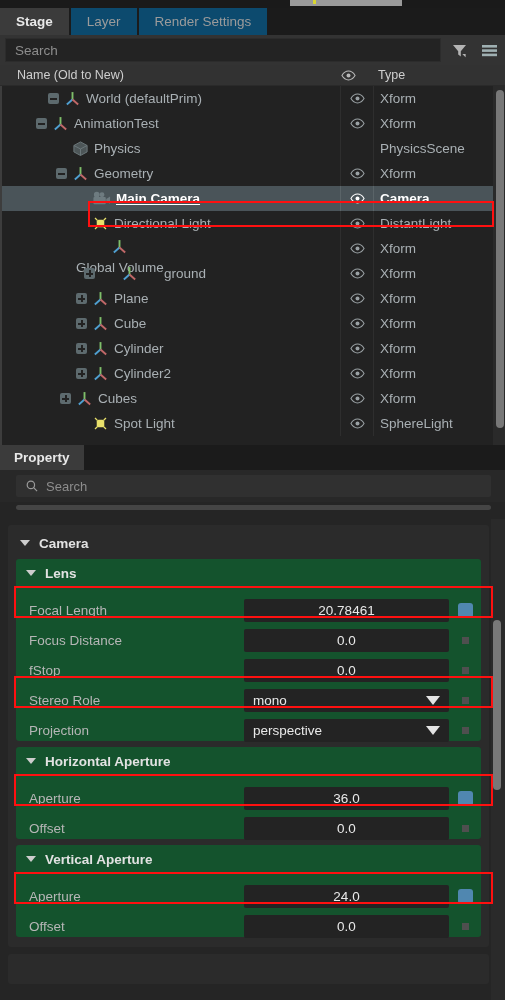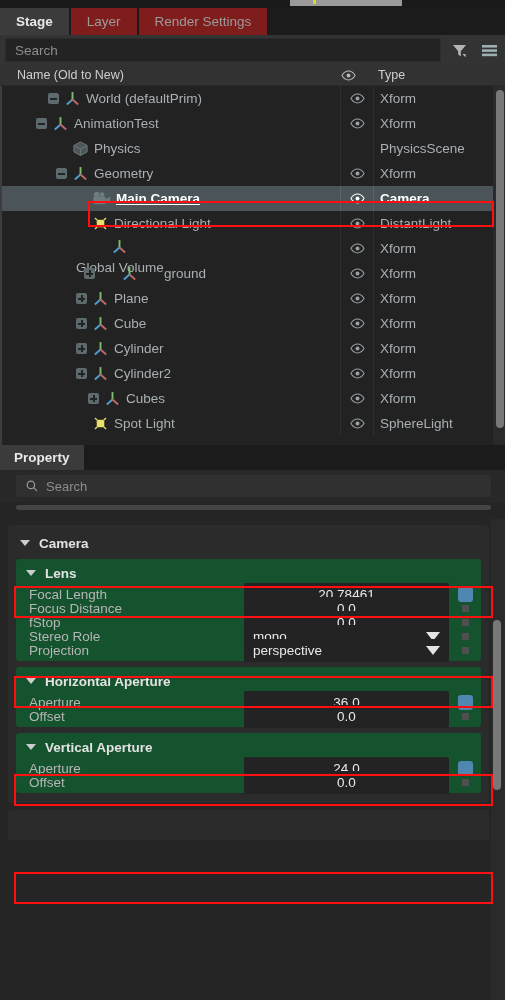--- a/index.html
+++ b/index.html
@@ -16,21 +16,21 @@
   .top-sliver .chip{ position:absolute; top:0; height:6px; background:#9a9a9a; }
   .top-sliver .chip.a{ left:338px; width:64px; }
   .top-sliver .chip.b{ left:290px; width:48px; background:#9a9a9a; }
   .top-sliver .tick{ position:absolute; left:313px; top:0; width:3px; height:4px; background:#d8d630; }
 
   
   .stage-panel{ position:absolute; left:0; top:8px; width:505px; height:437px; background:#252525; }
 
   .tabbar{ position:relative; height:27px; background:#1b1b1b; display:flex; align-items:flex-end; }
   .tab{ height:27px; display:flex; align-items:center; padding:0 16px; font-size:13.5px;
-        color:#9b9b9b; background:#7f1d1d; margin-right:2px; white-space:nowrap; }
+        color:#9b9b9b; background:#0c4a6e; margin-right:2px; white-space:nowrap; }
   .tab.active{ background:#3b3b3b; color:#e8e8e8; font-weight:bold;align-items:center; }
 
   .searchrow{ position:relative; height:30px; background:#333333; padding:3px 4px 3px 5px;
               display:flex; align-items:center; gap:6px; }
   .searchbox{ flex:1; height:24px; background:#232323; border:1px solid #2c2c2c;
               display:flex; align-items:center; padding:0 9px; font-size:13.5px; color:#8d8d8d; }
   .ibtn{ width:24px; height:24px; display:flex; align-items:center; justify-content:center; }
 
   .col-head{ height:21px; background:#323232; display:flex; align-items:center;
              font-size:12.5px; color:#cfcfcf; position:relative; border-bottom:1px solid #2a2a2a; }
@@ -76,21 +76,21 @@
               padding:6px 16px 0 8px; overflow:hidden; }
   .group{ background:#2b2b2b; border-radius:3px; padding:4px 0 4px 0; }
   .grp-hdr{ height:28px; display:flex; align-items:center; gap:9px; padding-left:12px;
             font-size:13.5px; color:#e2e2e2; font-weight:bold; }
   .caret{ width:0; height:0; border-left:5px solid transparent; border-right:5px solid transparent;
           border-top:6px solid #cdcdcd; flex:none; }
   .subgroup{ background:#14532d; border-radius:3px; margin:2px 8px 6px 8px; padding-bottom:4px; }
   .sub-hdr{ height:28px; display:flex; align-items:center; gap:9px; padding-left:10px;
             font-size:13.5px; color:#e2e2e2; font-weight:bold; }
 
-  .prow{ position:relative; height:14px; display:flex; align-items:center; }
+  .prow{ position:relative; height:14px; display:flex; align-items:center;margin-top:16px; }
   .plabel{ width:228px; padding-left:13px; font-size:13.5px; color:#b6b6b6; }
   .pfield{ position:relative; flex:1; height:23px; background:#232323; border-radius:2px;
            display:flex; align-items:center; justify-content:center;
            font-size:13.5px; color:#e9e9e9; }
   .pfield.left{ justify-content:flex-start; padding-left:9px; }
   .dd-caret{ position:absolute; right:9px; width:0; height:0;
              border-left:7px solid transparent; border-right:7px solid transparent;
              border-top:9px solid #e4e4e4; }
   .pmark{ width:32px; display:flex; align-items:center; justify-content:center; flex:none; }
   .sq-blue{ width:15px; height:15px; background:#5087b0; border-radius:3px; }
@@ -435,21 +435,21 @@
             <span class="eye">
               <svg width="15" height="11" viewBox="0 0 16 11">
                 <path d="M8 0.8C3.8 0.8 1 5.5 1 5.5s2.8 4.7 7 4.7 7-4.7 7-4.7S12.2 0.8 8 0.8z" fill="none" stroke="#9aa1a4" stroke-width="1.1"></path>
                 <circle cx="8" cy="5.5" r="2.1" fill="#9aa1a4"></circle>
               </svg>
             </span>
             <span class="vsep2"></span>
             <span class="type">Xform</span>
           </div>
           <div class="row">
-            <div class="nm" style="left: 86px;">
+            <div class="nm" style="left: 58px;">
               <span class="expander" style="position:relative">
                 <i class="h"></i>
                 <i class="v" style="position: absolute; left: 4.5px; top: 2px;"></i>
               </span>
               <span>
                 <svg width="17" height="17" viewBox="0 0 18 18">
                   <line x1="9" y1="10" x2="9" y2="2.2" stroke="#7fbf6a" stroke-width="2"></line>
                   <line x1="9" y1="10" x2="3" y2="15.4" stroke="#4f9fd0" stroke-width="2"></line>
                   <line x1="9" y1="10" x2="15" y2="15.4" stroke="#c06868" stroke-width="2"></line>
                 </svg>

